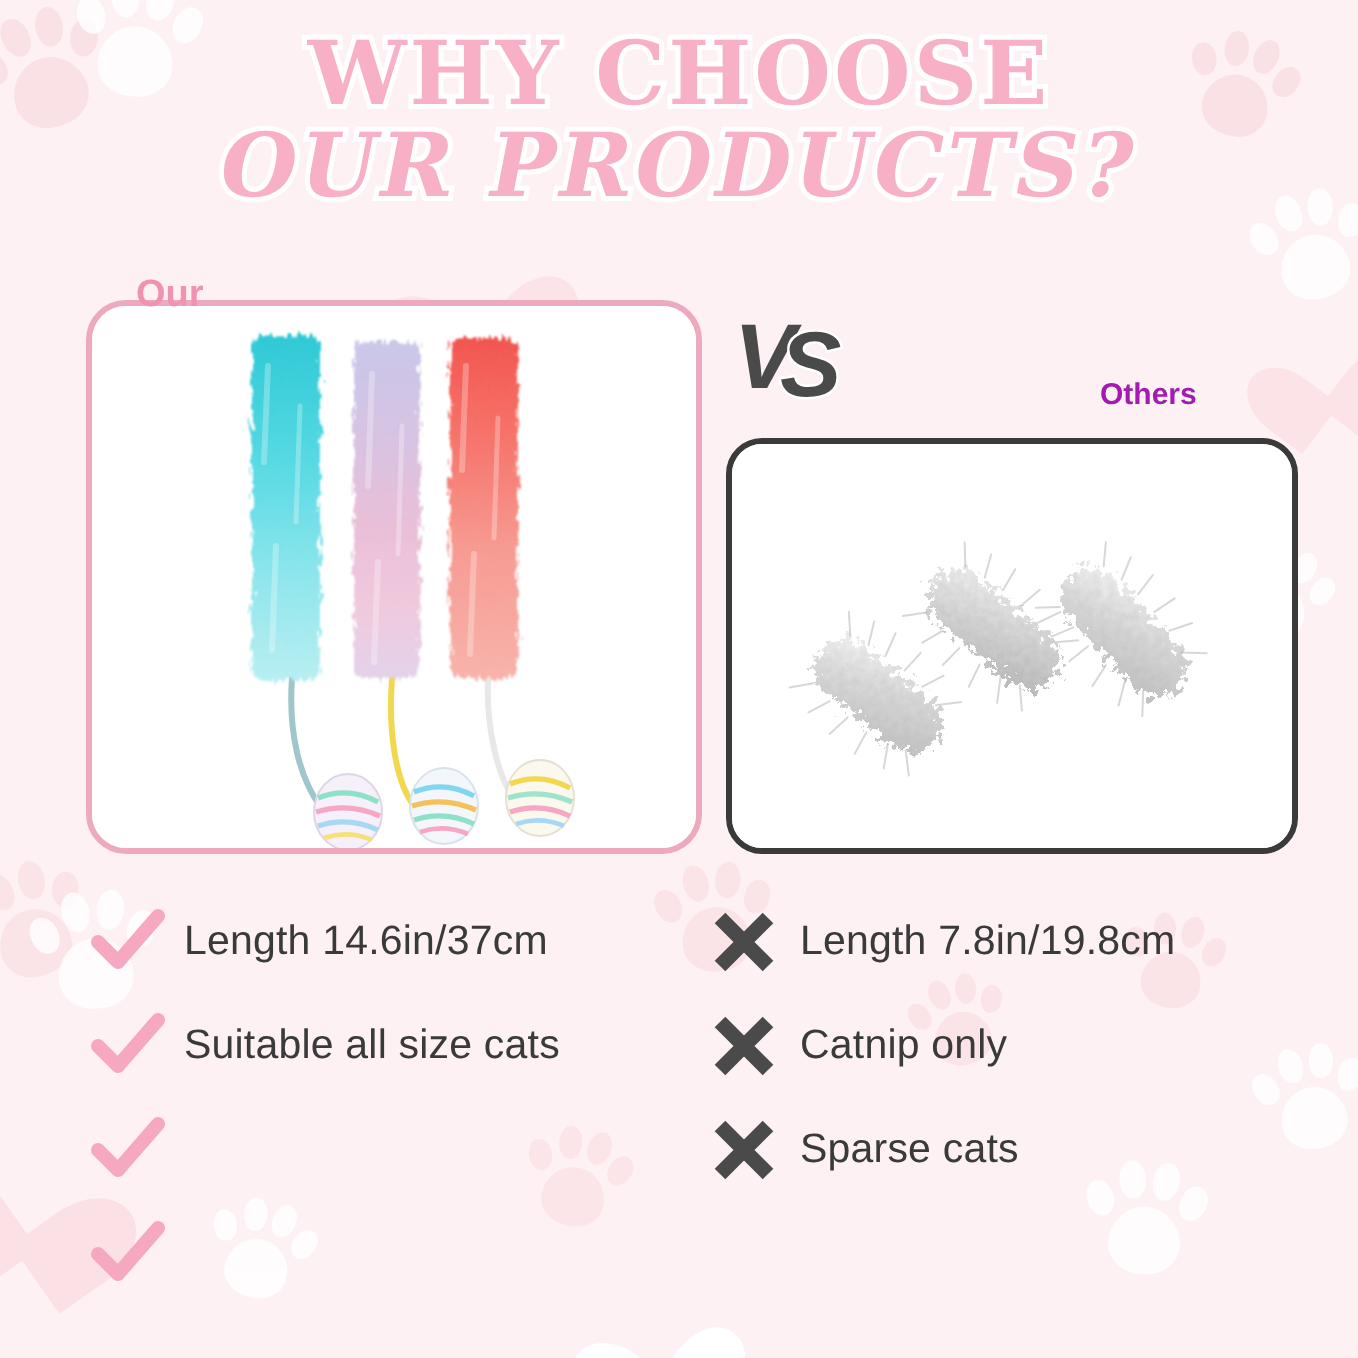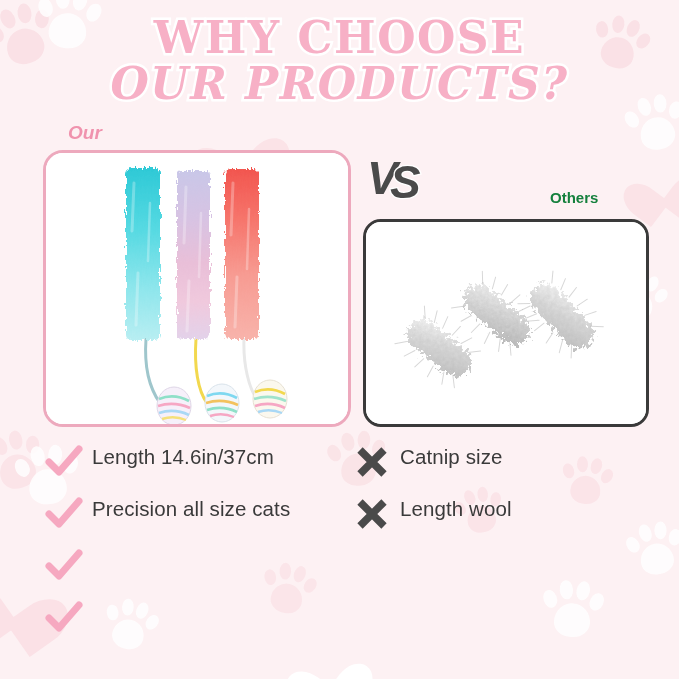--- a/index.html
+++ b/index.html
@@ -97,28 +97,27 @@
 
   
   .lbl {
     position: absolute;
     font-weight: bold;
     font-size: 19px;
     z-index: 6;
   }
   .lbl-our {
     left: 68px;
-    top: 122px;
+    top: 137px;
     color: #f093ae;
-    font-style: italic;
   }
   .lbl-others {
     left: 550px;
     top: 189px;
-    color: #15803d;
+    color: #a21caf;
     font-size: 15px;
   }
 
   
   .vs-badge {
     position: absolute;
     left: 368px;
     top: 152px;
     width: 64px;
     height: 52px;
@@ -162,21 +161,21 @@
   .col {
     position: absolute;
     top: 0;
     width: 320px;
   }
   .col-our    { left: 44px; }
   .col-others { left: 352px; }
 
   .feat {
     display: flex;
-    align-items: flex-start;
+    align-items: center;
     height: 52px;
   }
   .feat .mark {
     flex: 0 0 auto;
     width: 40px;
     height: 34px;
     margin-right: 8px;
   }
   .feat .txt {
     font-size: 20.5px;
@@ -512,21 +511,21 @@
           </svg>
         </span>
         <span class="txt">Length 14.6in/37cm</span>
       </div>
       <div class="feat">
         <span class="mark">
           <svg viewBox="0 0 40 34" width="40" height="34">
             <path d="M5 17 L 15 27 L 35 4" fill="none" stroke="#f6a8c0" stroke-width="7" stroke-linecap="round" stroke-linejoin="round"></path>
           </svg>
         </span>
-        <span class="txt">Precision all size cats</span>
+        <span class="txt">Suitable all size cats</span>
       </div>
       <div class="feat">
         <span class="mark">
           <svg viewBox="0 0 40 34" width="40" height="34">
             <path d="M5 17 L 15 27 L 35 4" fill="none" stroke="#f6a8c0" stroke-width="7" stroke-linecap="round" stroke-linejoin="round"></path>
           </svg>
         </span>
       </div>
       <div class="feat">
         <span class="mark">
@@ -537,27 +536,35 @@
       </div>
     </div>
 
     <div class="col col-others">
       <div class="feat">
         <span class="mark">
           <svg viewBox="0 0 40 34" width="40" height="34">
             <path d="M8 5 L 32 29 M32 5 L 8 29" fill="none" stroke="#4a4a4a" stroke-width="7.5" stroke-linecap="butt"></path>
           </svg>
         </span>
-        <span class="txt">Catnip size</span>
+        <span class="txt">Length 7.8in/19.8cm</span>
       </div>
       <div class="feat">
         <span class="mark">
           <svg viewBox="0 0 40 34" width="40" height="34">
             <path d="M8 5 L 32 29 M32 5 L 8 29" fill="none" stroke="#4a4a4a" stroke-width="7.5" stroke-linecap="butt"></path>
           </svg>
         </span>
-        <span class="txt">Length wool</span>
+        <span class="txt">Catnip only</span>
+      </div>
+      <div class="feat">
+        <span class="mark">
+          <svg viewBox="0 0 40 34" width="40" height="34">
+            <path d="M8 5 L 32 29 M32 5 L 8 29" fill="none" stroke="#4a4a4a" stroke-width="7.5" stroke-linecap="butt"></path>
+          </svg>
+        </span>
+        <span class="txt">Sparse cats</span>
       </div>
     </div>
 
   </div>
 
 </div>
 
 </body></html>

